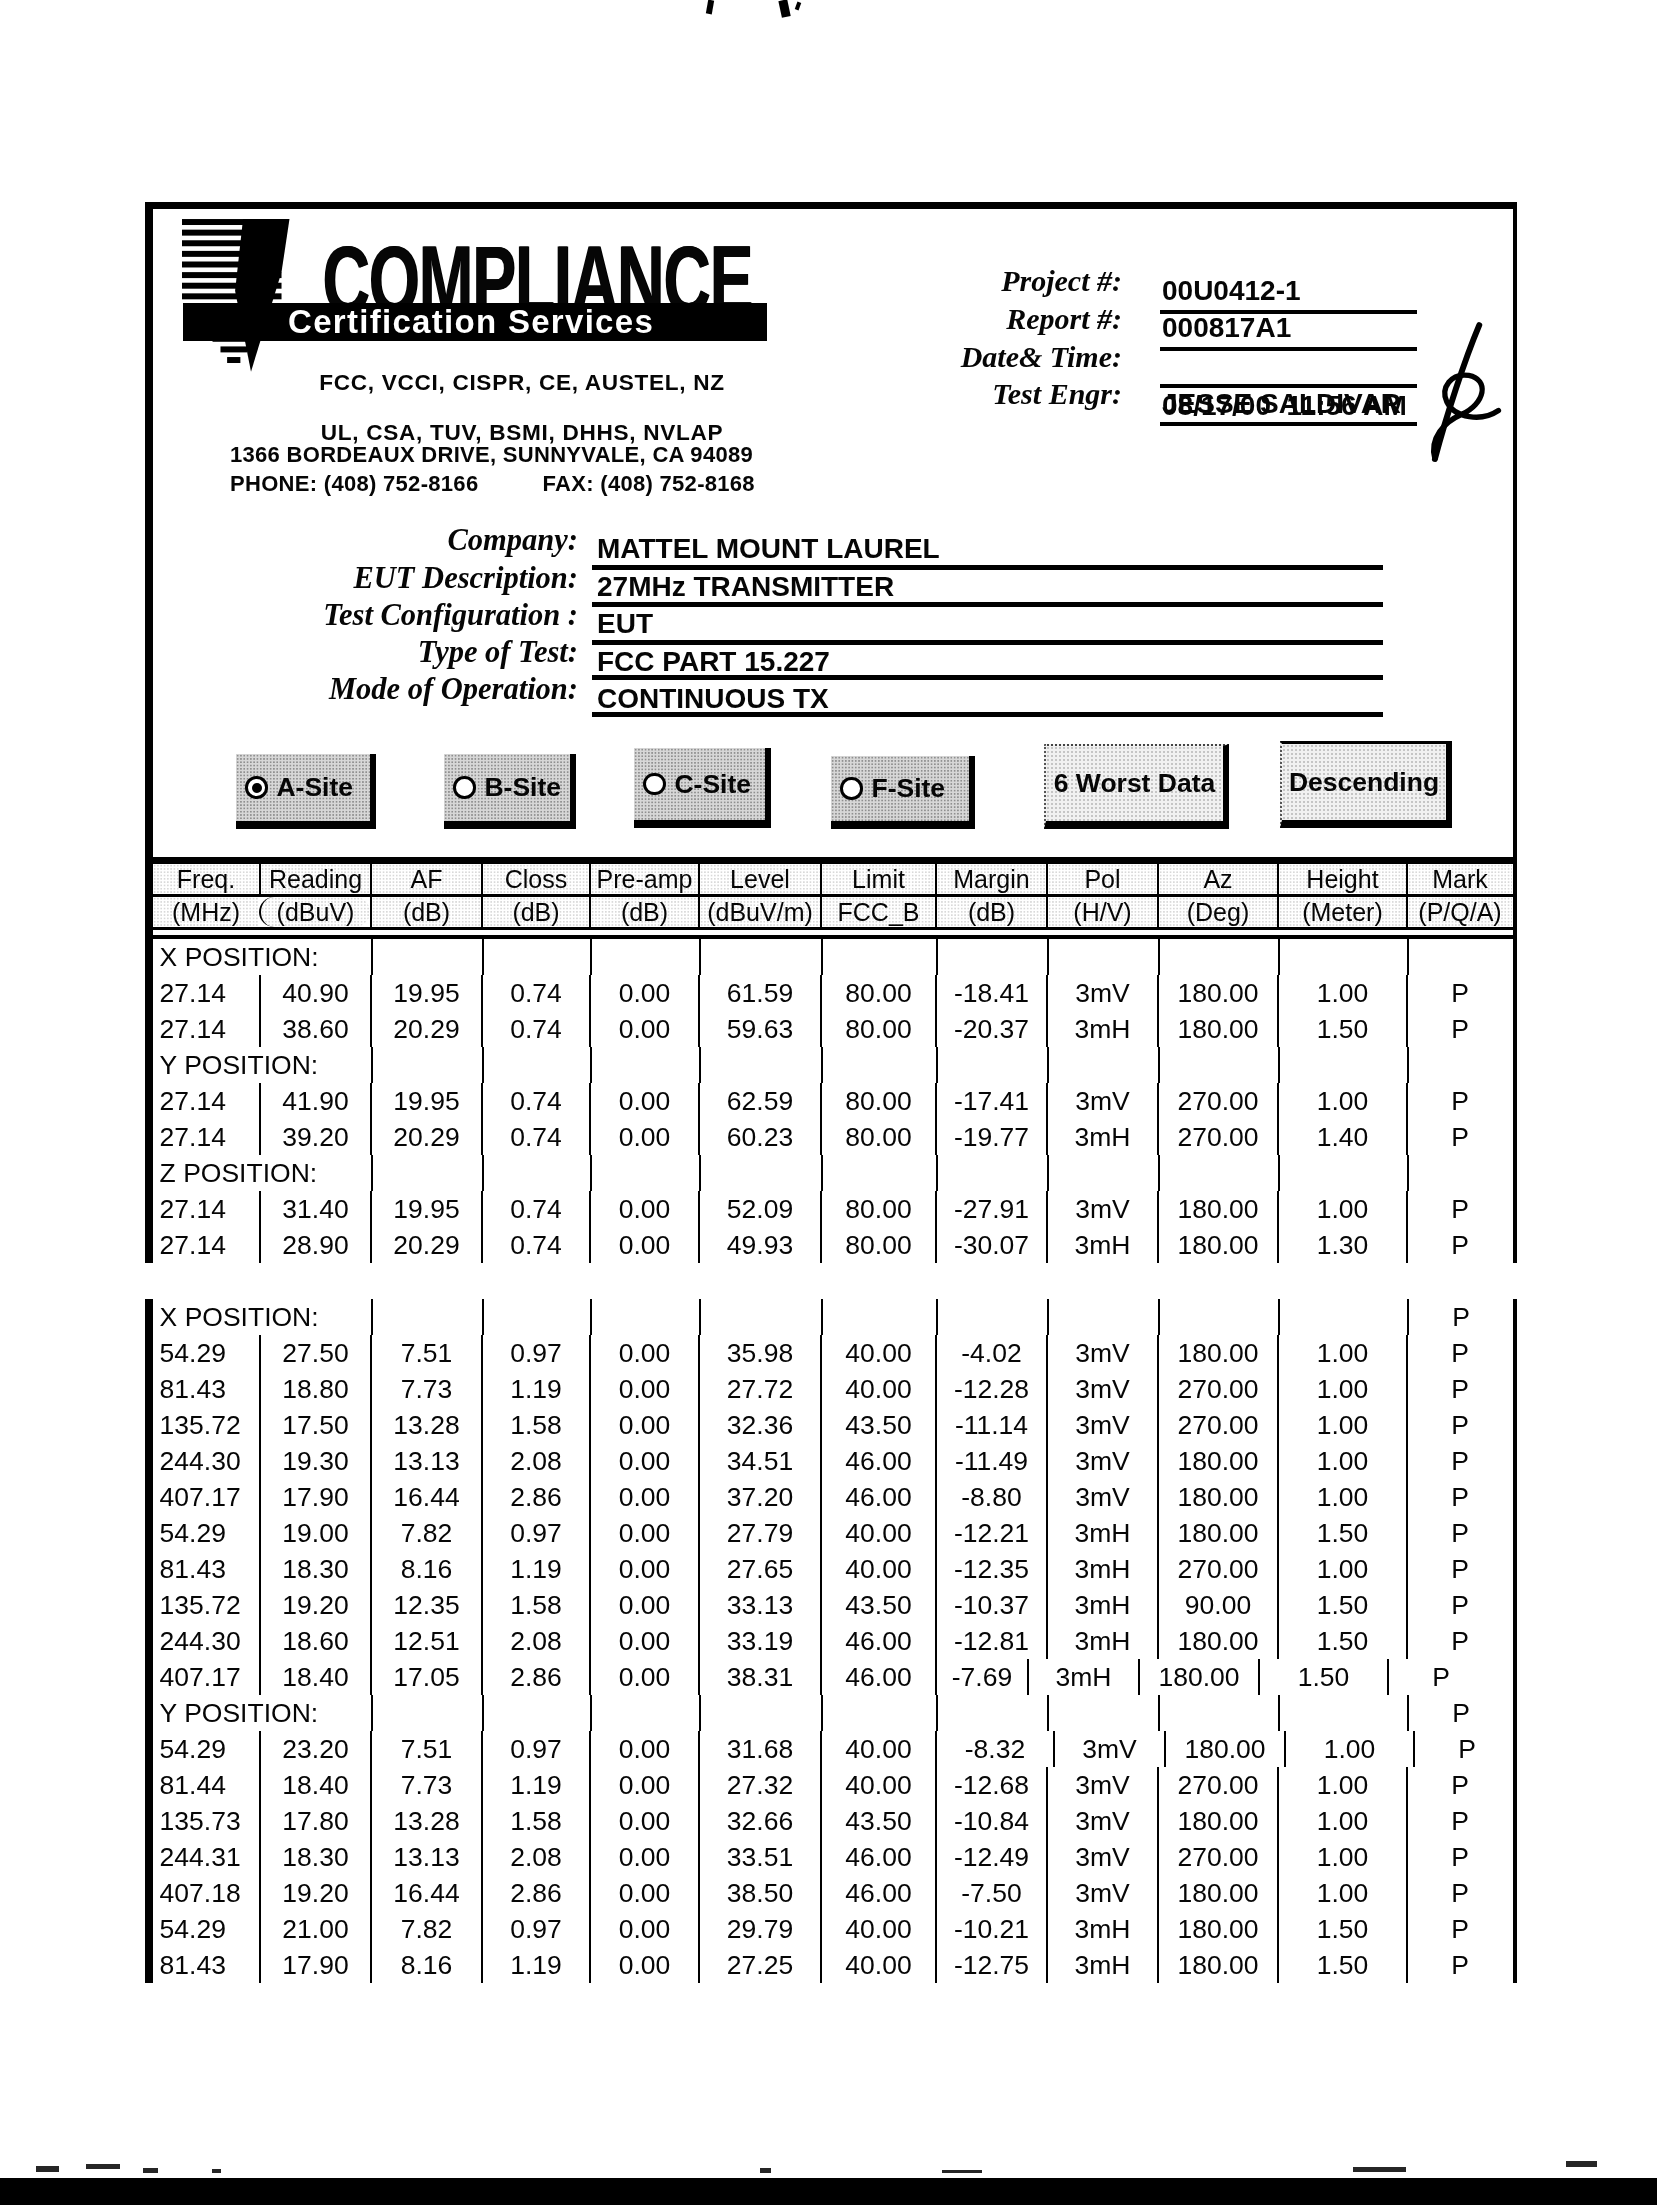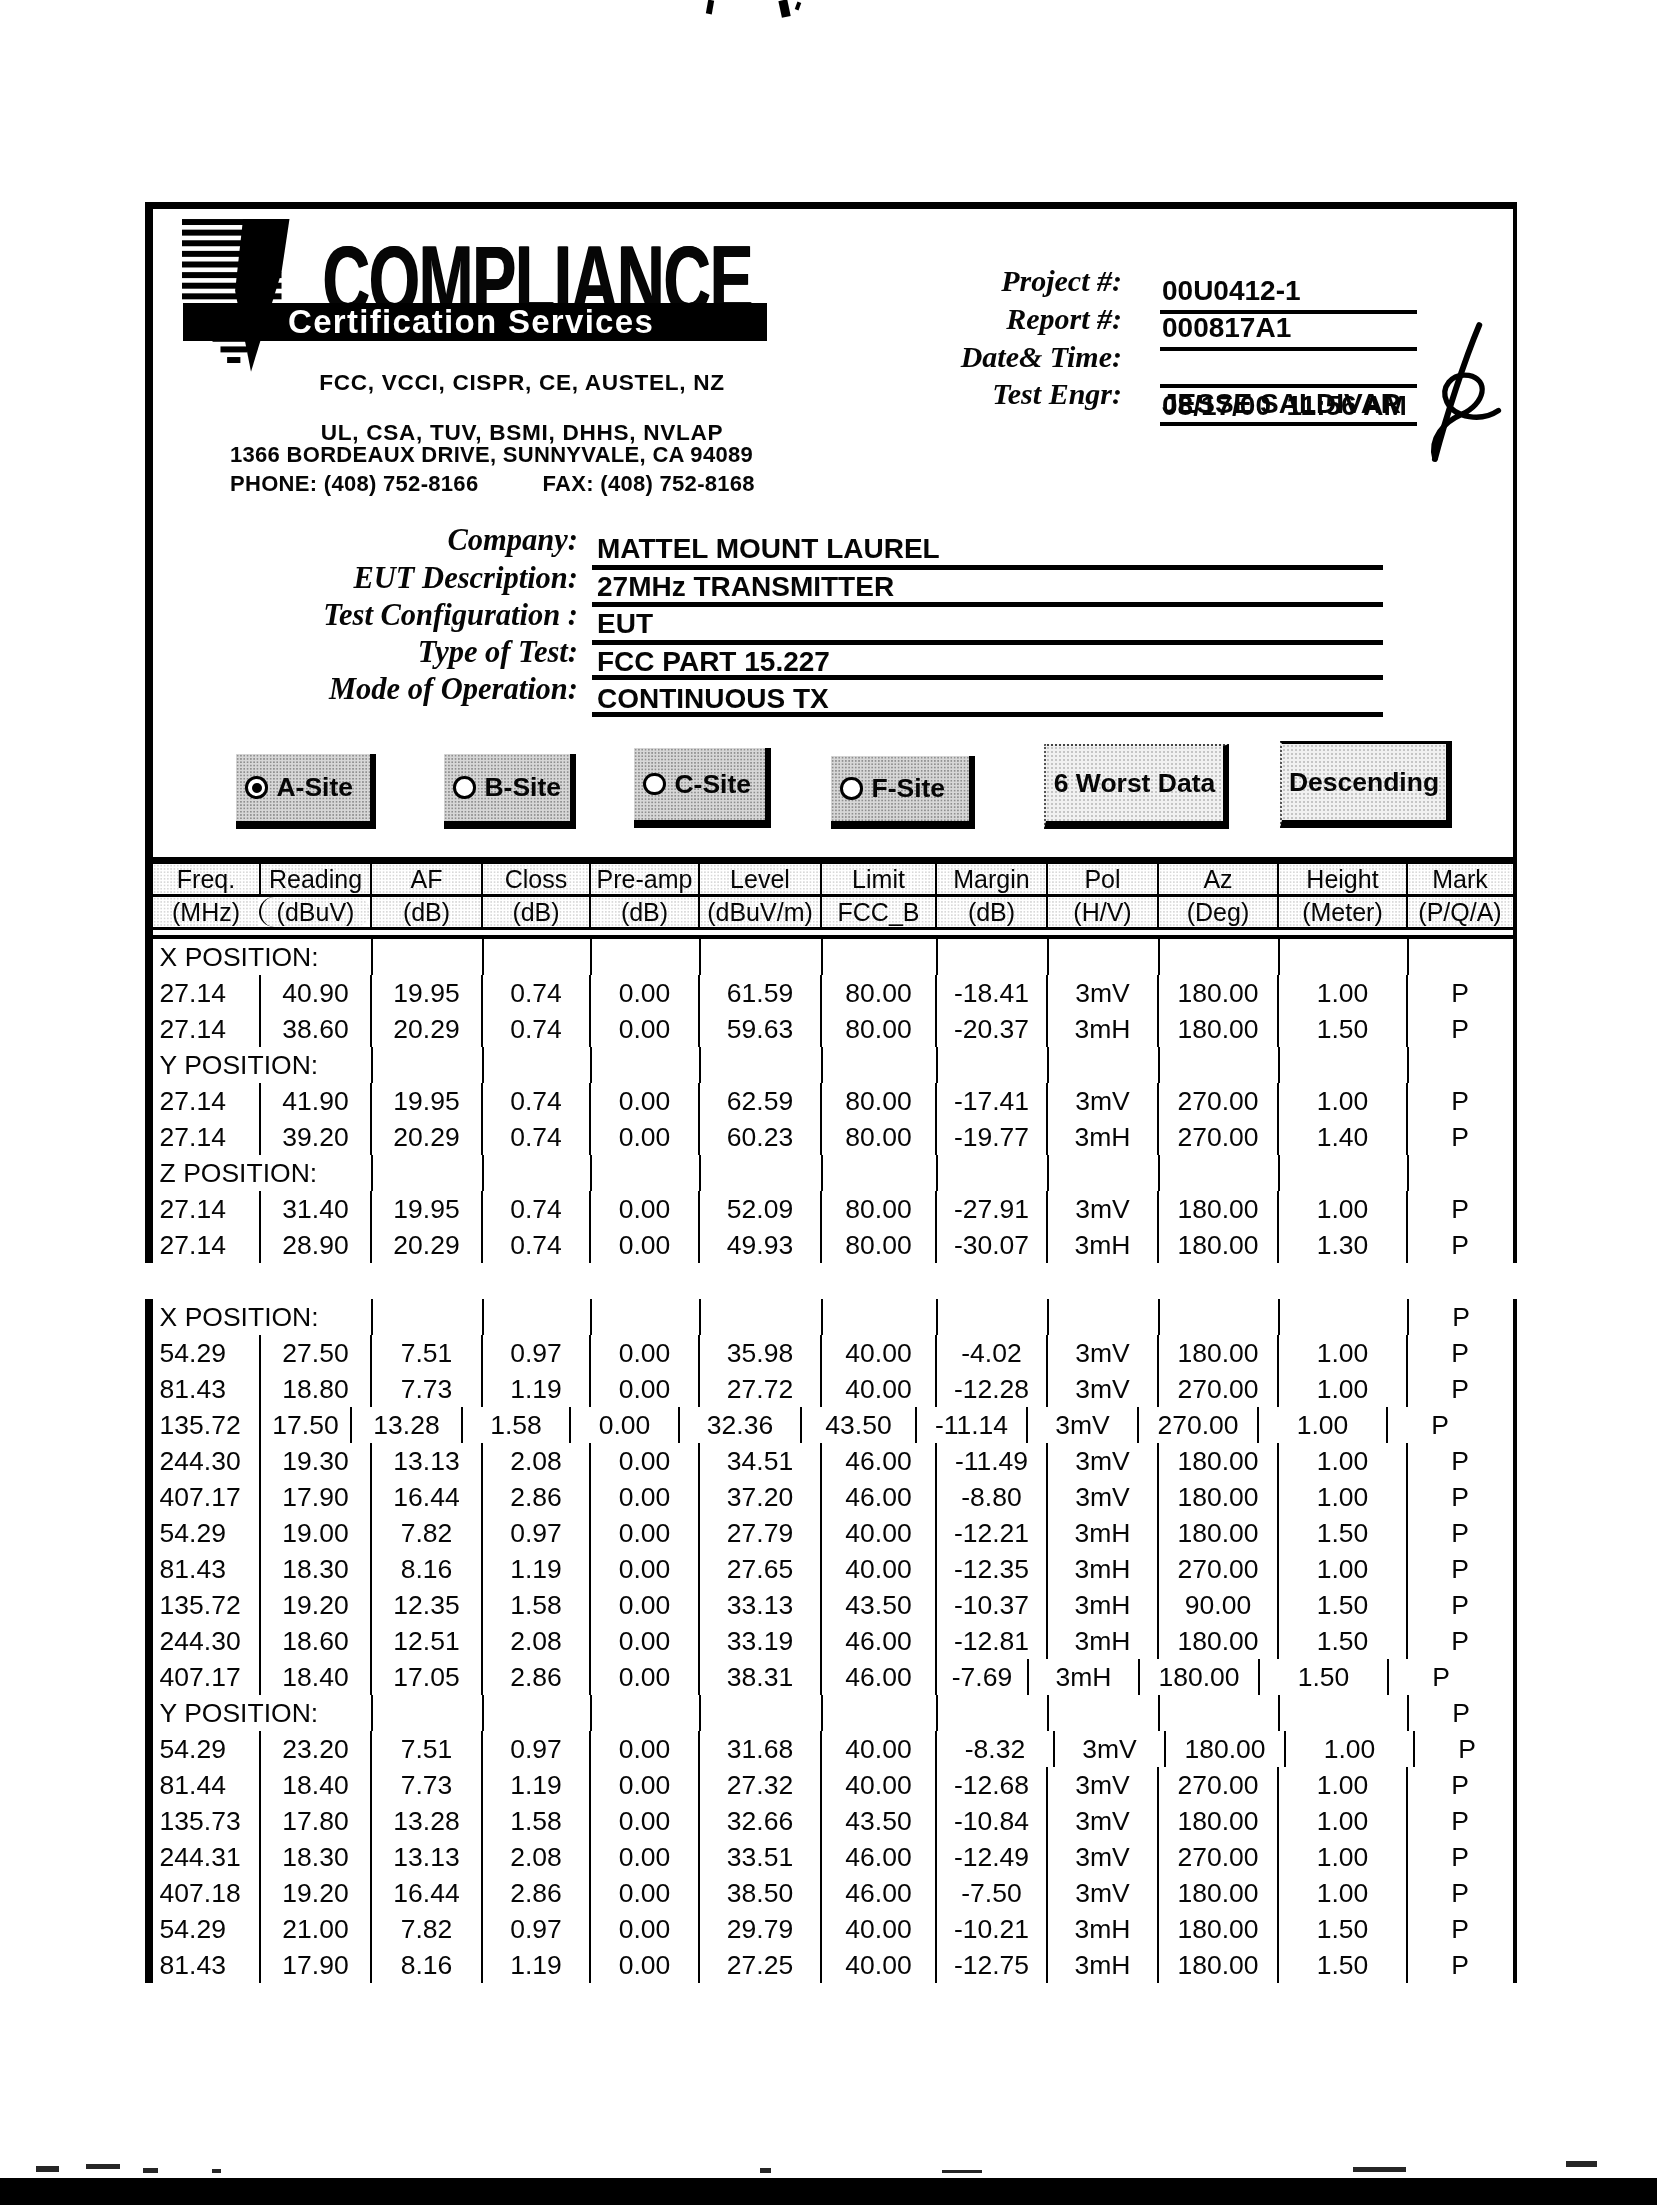--- a/index.html
+++ b/index.html
@@ -367,21 +367,21 @@
         <div class="cell" style="width: 122px;">27.72</div>
         <div class="cell" style="width: 115px;">40.00</div>
         <div class="cell" style="width: 111px;">-12.28</div>
         <div class="cell" style="width: 111px;">3mV</div>
         <div class="cell" style="width: 120px;">270.00</div>
         <div class="cell" style="width: 129px;">1.00</div>
         <div class="cell" style="width: 106px;">P</div>
       </div>
       <div class="trow data">
         <div class="cell first" style="width: 106px;">135.72</div>
-        <div class="cell" style="width: 91px;">17.50</div>
+        <div class="cell" style="width: 111px;">17.50</div>
         <div class="cell" style="width: 111px;">13.28</div>
         <div class="cell" style="width: 108px;">1.58</div>
         <div class="cell" style="width: 109px;">0.00</div>
         <div class="cell" style="width: 122px;">32.36</div>
         <div class="cell" style="width: 115px;">43.50</div>
         <div class="cell" style="width: 111px;">-11.14</div>
         <div class="cell" style="width: 111px;">3mV</div>
         <div class="cell" style="width: 120px;">270.00</div>
         <div class="cell" style="width: 129px;">1.00</div>
         <div class="cell" style="width: 106px;">P</div>

